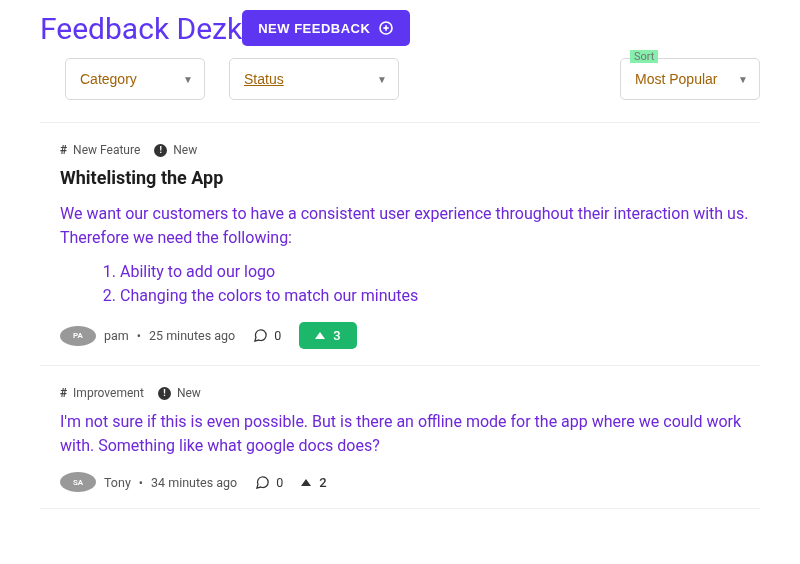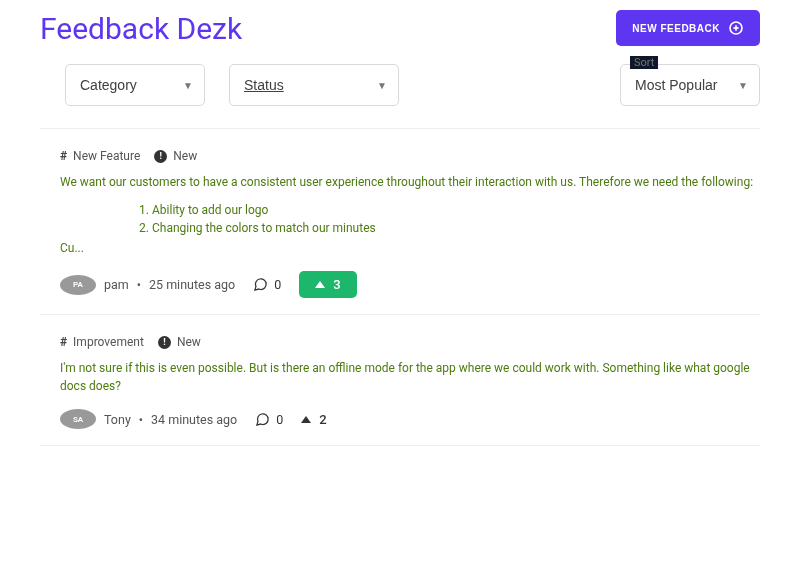--- a/index.html
+++ b/index.html
@@ -7,36 +7,35 @@
     font-family: -apple-system, BlinkMacSystemFont, "Segoe UI", Roboto, Helvetica, Arial, sans-serif;
     background: #fff;
     color: #333;
     width: 800px;
     height: 564px;
     overflow: hidden;
   }
   .page { padding: 10px 40px 0 40px; }
   .header {
     display: flex;
-    justify-content: space-between;
-    align-items: center;
-    margin-bottom: 18px;
+    align-items: center;
+    margin-bottom: 12px;
   }
   .title {
     font-size: 30px;
     font-weight: 400;
     color: #5e35f0;
   }
   .new-btn {
     background: #5e35f0;
     color: #fff;
     border: none;
     border-radius: 5px;
     padding: 10px 16px;
-    font-size: 10px;
+    font-size: 13px;
     font-weight: 600;
     letter-spacing: 0.5px;
     display: flex;
     align-items: center;
     gap: 8px;
     cursor: pointer;
   }
   .new-btn svg { width: 16px; height: 16px; }
   .filters {
     display: flex;
@@ -46,33 +45,33 @@
     margin-bottom: 22px;
   }
   .spacer { flex: 1; }
   .field {
     position: relative;
   }
   .field .float-label {
     position: absolute;
     top: -8px;
     left: 10px;
-    background: #0f172a;
+    background: #86efac;
     padding: 0 4px;
     font-size: 11px;
     color: #757575;
   }
   .field select {
     appearance: none;
     -webkit-appearance: none;
     border: 1px solid #d9d9d9;
     border-radius: 5px;
     padding: 12px 36px 12px 14px;
     font-size: 14px;
-    color: #404040;
+    color: #a16207;
     background: #fff;
     min-width: 140px;
     cursor: pointer;
   }
   .field.wide select { min-width: 170px; text-decoration: underline; }
   .field .caret {
     position: absolute;
     right: 12px;
     top: 50%;
     transform: translateY(-50%);
@@ -108,27 +107,27 @@
     font-size: 9px;
     font-weight: 700;
   }
   .post-title {
     font-size: 18px;
     font-weight: 700;
     color: #1e1e1e;
     margin-bottom: 14px;
   }
   .post-body {
-    font-size: 12px;
-    color: #4d7c0f;
+    font-size: 16px;
+    color: #6d28d9;
     line-height: 1.5;
     margin-bottom: 14px;
   }
   .post-body ol {
-    margin: 10px 0 2px 92px;
+    margin: 10px 0 2px 60px;
   }
   .meta {
     display: flex;
     align-items: center;
     gap: 18px;
     font-size: 12.5px;
     color: #555;
   }
   .avatar {
     width: 36px; height: 20px;
@@ -210,27 +209,27 @@
     <div class="tags">
       <div class="tag">
         <span class="hash">#</span>
         <span>New Feature</span>
       </div>
       <div class="tag">
         <span class="dot">!</span>
         <span>New</span>
       </div>
     </div>
+    <div class="post-title">Whitelisting the App</div>
     <div class="post-body">
       <div>We want our customers to have a consistent user experience throughout their interaction with us. Therefore we need the following:</div>
       <ol>
             <li>Ability to add our logo</li>
             <li>Changing the colors to match our minutes</li>
           </ol>
-      <div>Cu...</div>
     </div>
     <div class="meta">
       <div class="author-block">
         <div class="avatar">PA</div>
         <span>pam</span>
         <span>•</span>
         <span>25 minutes ago</span>
       </div>
       <div class="comments">
         <svg viewBox="0 0 24 24" fill="none" stroke="currentColor" stroke-width="2">

